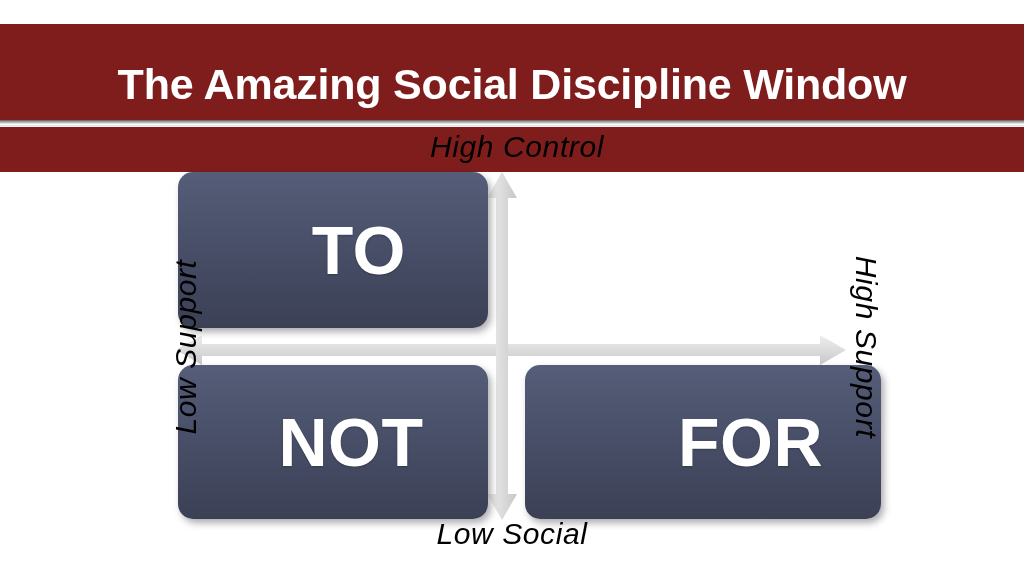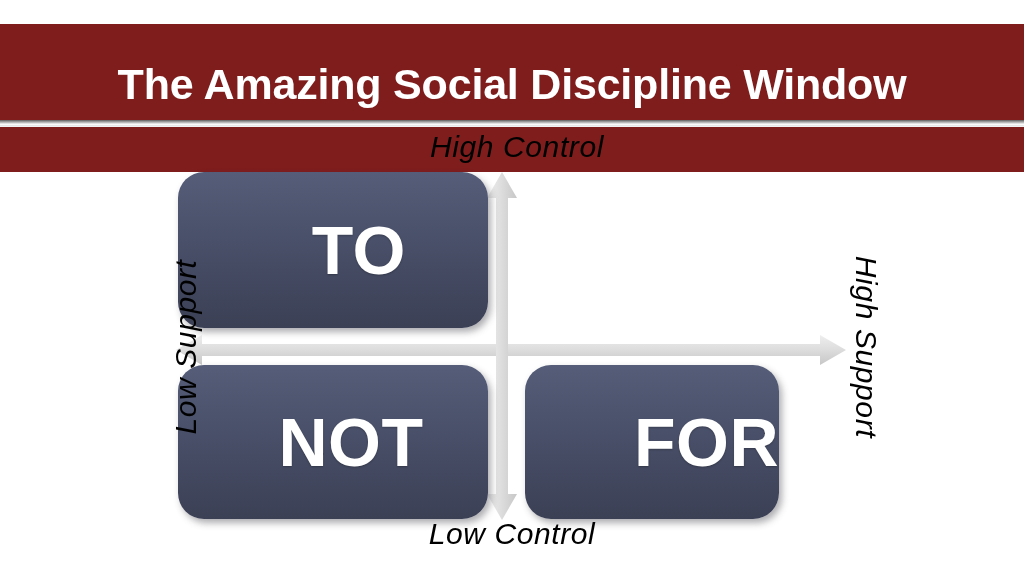--- a/index.html
+++ b/index.html
@@ -70,21 +70,21 @@
   #axis-vertical {
     left: 486px;
     top: 172px;
     width: 32px;
     height: 348px;
   }
 
   
   .quad {
     position: absolute;
-    border-radius: 26px;
+    border-radius: 15px;
     background: linear-gradient(to bottom, #555d78 0%, #4d546e 30%, #454b63 60%, #3b4055 100%);
     box-shadow: 3px 4px 7px rgba(60, 60, 70, 0.42);
     display: flex;
     align-items: center;
     justify-content: center;
   }
   .quad-label {
     color: #ffffff;
     font-family: "Liberation Sans", sans-serif;
     font-weight: bold;
@@ -113,23 +113,23 @@
     left: 178px;
     top: 365px;
     width: 310px;
     height: 154px;
     padding-left: 36px;
     box-sizing: border-box;
   }
   #quad-for {
     left: 525px;
     top: 365px;
-    width: 254px;
+    width: 356px;
     height: 154px;
-    justify-content: flex-end;
+    justify-content: center;
     padding-left: 95px;
     box-sizing: border-box;
   }
 
   
   .axis-label {
     position: absolute;
     color: #000000;
     font-family: "Liberation Sans", sans-serif;
     font-style: italic;
@@ -208,19 +208,19 @@
   <div class="quad" id="quad-not">
     <span class="quad-label">NOT</span>
   </div>
 
   <div class="quad" id="quad-for">
     <span class="quad-label">FOR</span>
   </div>
 
   <div class="axis-label" id="label-high-control">High Control</div>
 
-  <div class="axis-label" id="label-low-control">Low Control</div>
+  <div class="axis-label" id="label-low-control">Low Social</div>
 
   <div class="axis-label" id="label-low-support">Low Support</div>
 
   <div class="axis-label" id="label-high-support">High Support</div>
 
 </div>
 
 </body></html>

